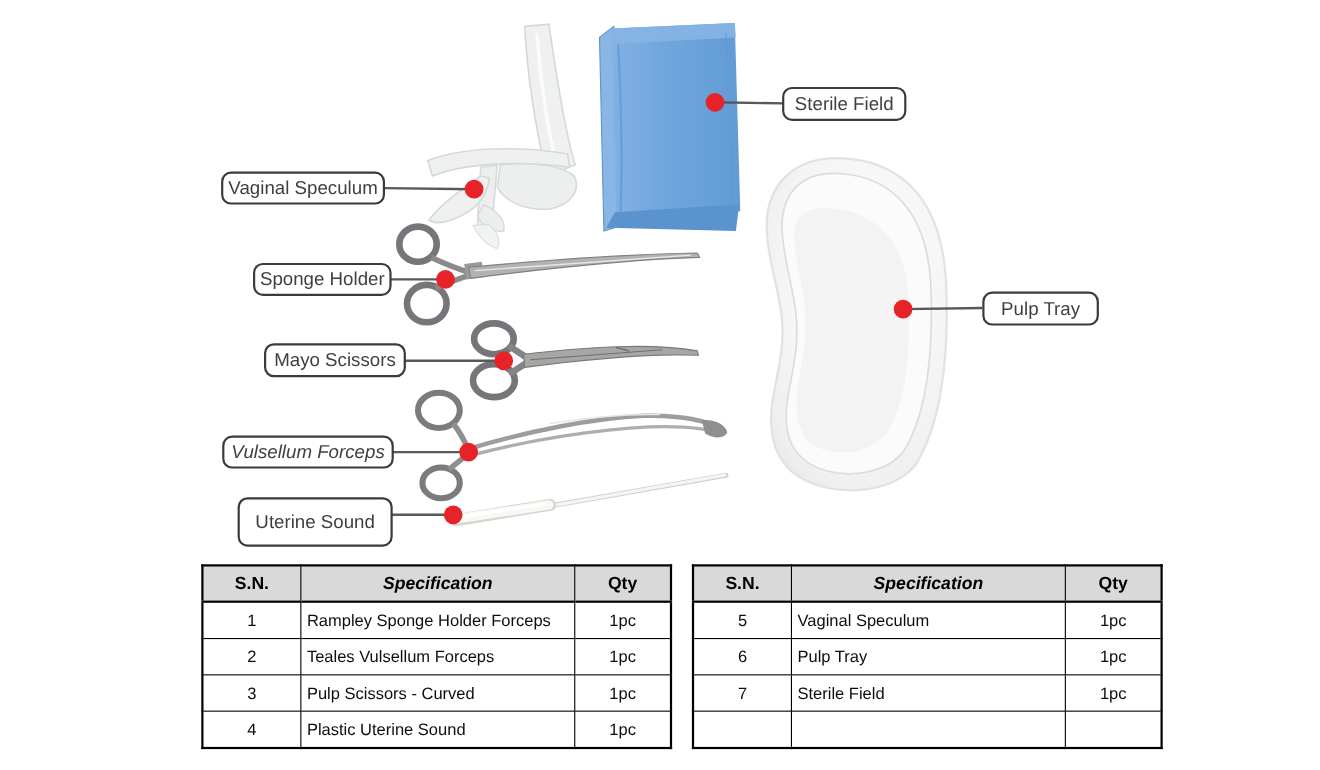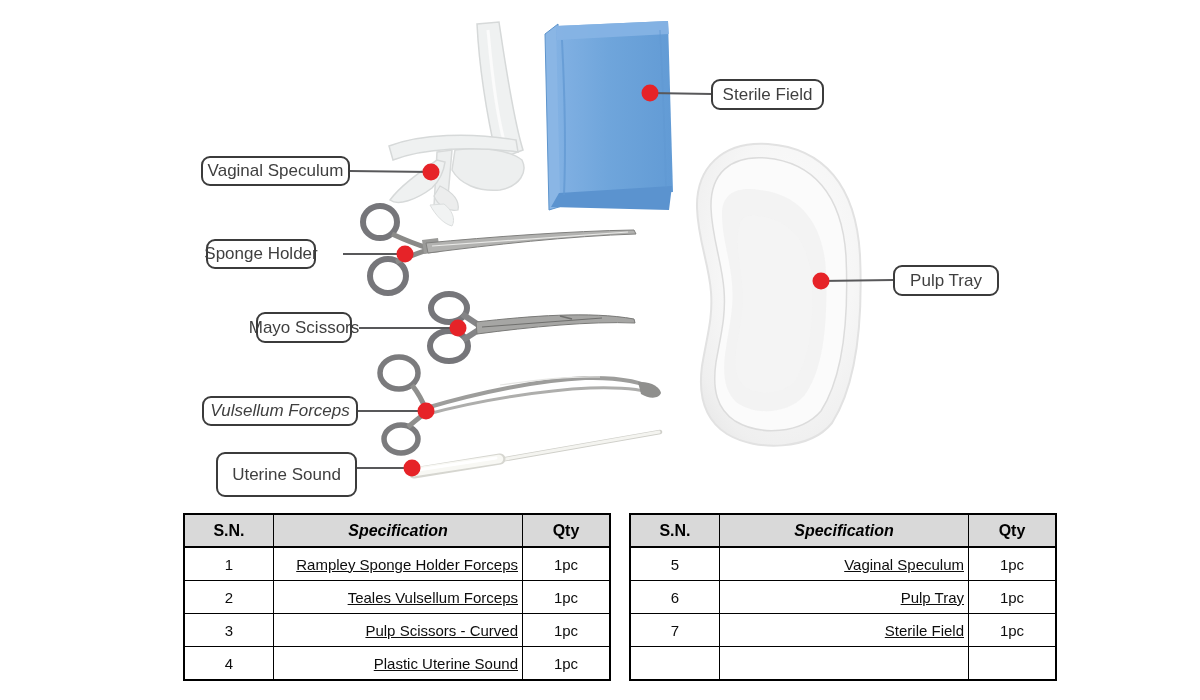--- a/index.html
+++ b/index.html
@@ -9,40 +9,40 @@
   }
   
   #diagram-svg{position:absolute;left:0;top:0;width:1200px;height:505px;}
   .callout-label{
     position:absolute;display:flex;align-items:center;justify-content:center;
     background:#ffffff;border:2px solid #3b3b3b;border-radius:9px;
     font-size:17px;color:#3f3f3f;white-space:nowrap;box-sizing:border-box;
     z-index:3;
   }
   .lbl-vaginal-speculum {left:201px;top:156px;width:149px;height:30px;}
-  .lbl-sponge-holder    {left:206px;top:239px;width:110px;height:30px;}
-  .lbl-mayo-scissors    {left:240px;top:312px;width:96px;height:31px;margin-left:16px;}
+  .lbl-sponge-holder    {left:230px;top:239px;width:126px;height:30px;}
+  .lbl-mayo-scissors    {left:240px;top:312px;width:129px;height:31px;}
   .lbl-vulsellum-forceps{left:202px;top:396px;width:156px;height:30px;font-style:italic;}
   .lbl-uterine-sound    {left:216px;top:452px;width:141px;height:45px;}
   .lbl-sterile-field    {left:711px;top:79px; width:113px;height:31px;}
   .lbl-pulp-tray        {left:893px;top:265px;width:106px;height:31px;}
   .connector{stroke:#58585a;stroke-width:2.2;}
   
   .spec-tables{position:absolute;left:183px;top:513px;display:flex;gap:18px;z-index:2;}
   table.spec-table{border-collapse:collapse;border:2px solid #000;background:#fff;}
   .spec-table th{
     background:#d9d9d9;color:#000;font-weight:bold;font-size:16px;
     border:1px solid #000;border-bottom:2px solid #000;height:31px;padding:0 4px;
     text-align:center;
   }
   .spec-table td{
     border:1px solid #000;height:32px;font-size:15px;color:#0d0d0d;padding:0 4px;
   }
   .spec-table td.c{text-align:center;}
-  .spec-table td.l{text-align:right;padding-left:5px;text-decoration:underline;}
+  .spec-table td.l{text-align:left;padding-left:5px;}
   .col-sn{width:80px;} .col-spec{width:240px;font-style:italic;} .col-qty{width:78px;}
 </style>
 </head>
 <body>
 
 <div id="canvas">
 
   <svg id="diagram-svg" viewBox="0 0 1200 505" xmlns="http://www.w3.org/2000/svg">
     <defs>
       <radialGradient id="trayG" cx="55%" cy="38%" r="75%">

